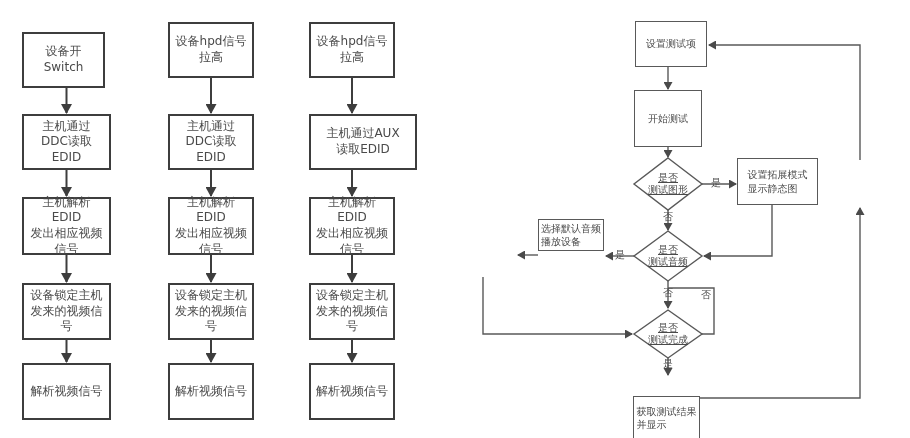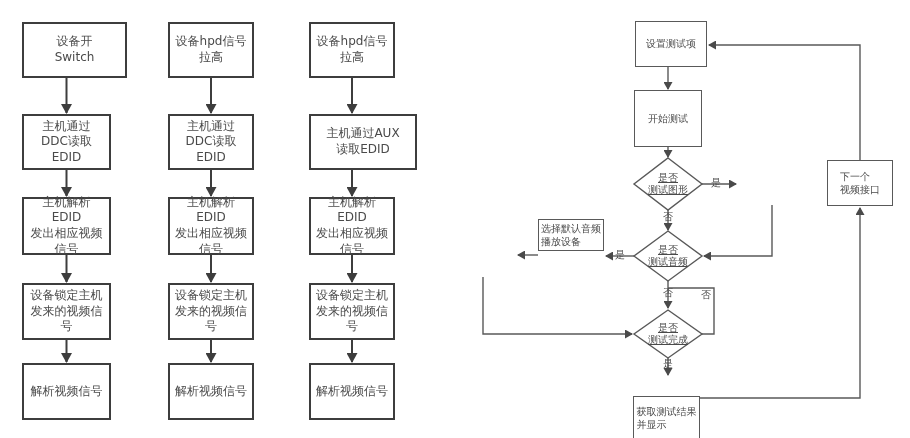--- a/index.html
+++ b/index.html
@@ -75,21 +75,21 @@
       <polyline points="860,160 860,45 709,45" marker-end="url(#ah-right)"></polyline>
     </g>
 
     <g stroke="#595959" stroke-width="1.4" fill="#ffffff">
       <polygon points="668,158 702,184 668,210 634,184"></polygon>
       <polygon points="668,231 702,256 668,281 634,256"></polygon>
       <polygon points="668,310 702,334 668,358 634,334"></polygon>
     </g>
   </svg>
 
-  <div class="lbox" style="left:22px;top:22px;width:105px;height:56px">设备开
+  <div class="lbox" style="left:22px;top:32px;width:83px;height:56px">设备开
 Switch</div>
   <div class="lbox" style="left:22px;top:114px;width:89px;height:56px">主机通过
 DDC读取
 EDID</div>
   <div class="lbox" style="left:22px;top:197px;width:89px;height:58px">主机解析
 EDID
 发出相应视频
 信号</div>
   <div class="lbox" style="left:22px;top:283px;width:89px;height:57px">设备锁定主机
 发来的视频信
@@ -118,26 +118,26 @@
 EDID
 发出相应视频
 信号</div>
   <div class="lbox" style="left:309px;top:283px;width:86px;height:57px">设备锁定主机
 发来的视频信
 号</div>
   <div class="lbox" style="left:309px;top:363px;width:86px;height:57px">解析视频信号</div>
 
   <div class="rbox" style="left:635px;top:21px;width:72px;height:46px">设置测试项</div>
   <div class="rbox" style="left:634px;top:90px;width:68px;height:57px">开始测试</div>
+  <div class="rbox" style="left:737px;top:158px;width:81px;height:47px">设置拓展模式
+显示静态图</div>
   <div class="rbox" style="left:538px;top:219px;width:66px;height:32px">选择默认音频
 播放设备</div>
   <div class="rbox" style="left:633px;top:396px;width:67px;height:44px">获取测试结果
 并显示</div>
-  <div class="rbox" style="left:827px;top:160px;width:66px;height:46px">下一个
-视频接口</div>
 
   <div class="dtext" style="left:668px;top:184px">是否
 测试图形</div>
   <div class="dtext" style="left:668px;top:256px">是否
 测试音频</div>
   <div class="dtext" style="left:668px;top:334px">是否
 测试完成</div>
 
   <span class="blabel" style="left:716px;top:183px">是</span>
   <span class="blabel" style="left:668px;top:217px">否</span>

